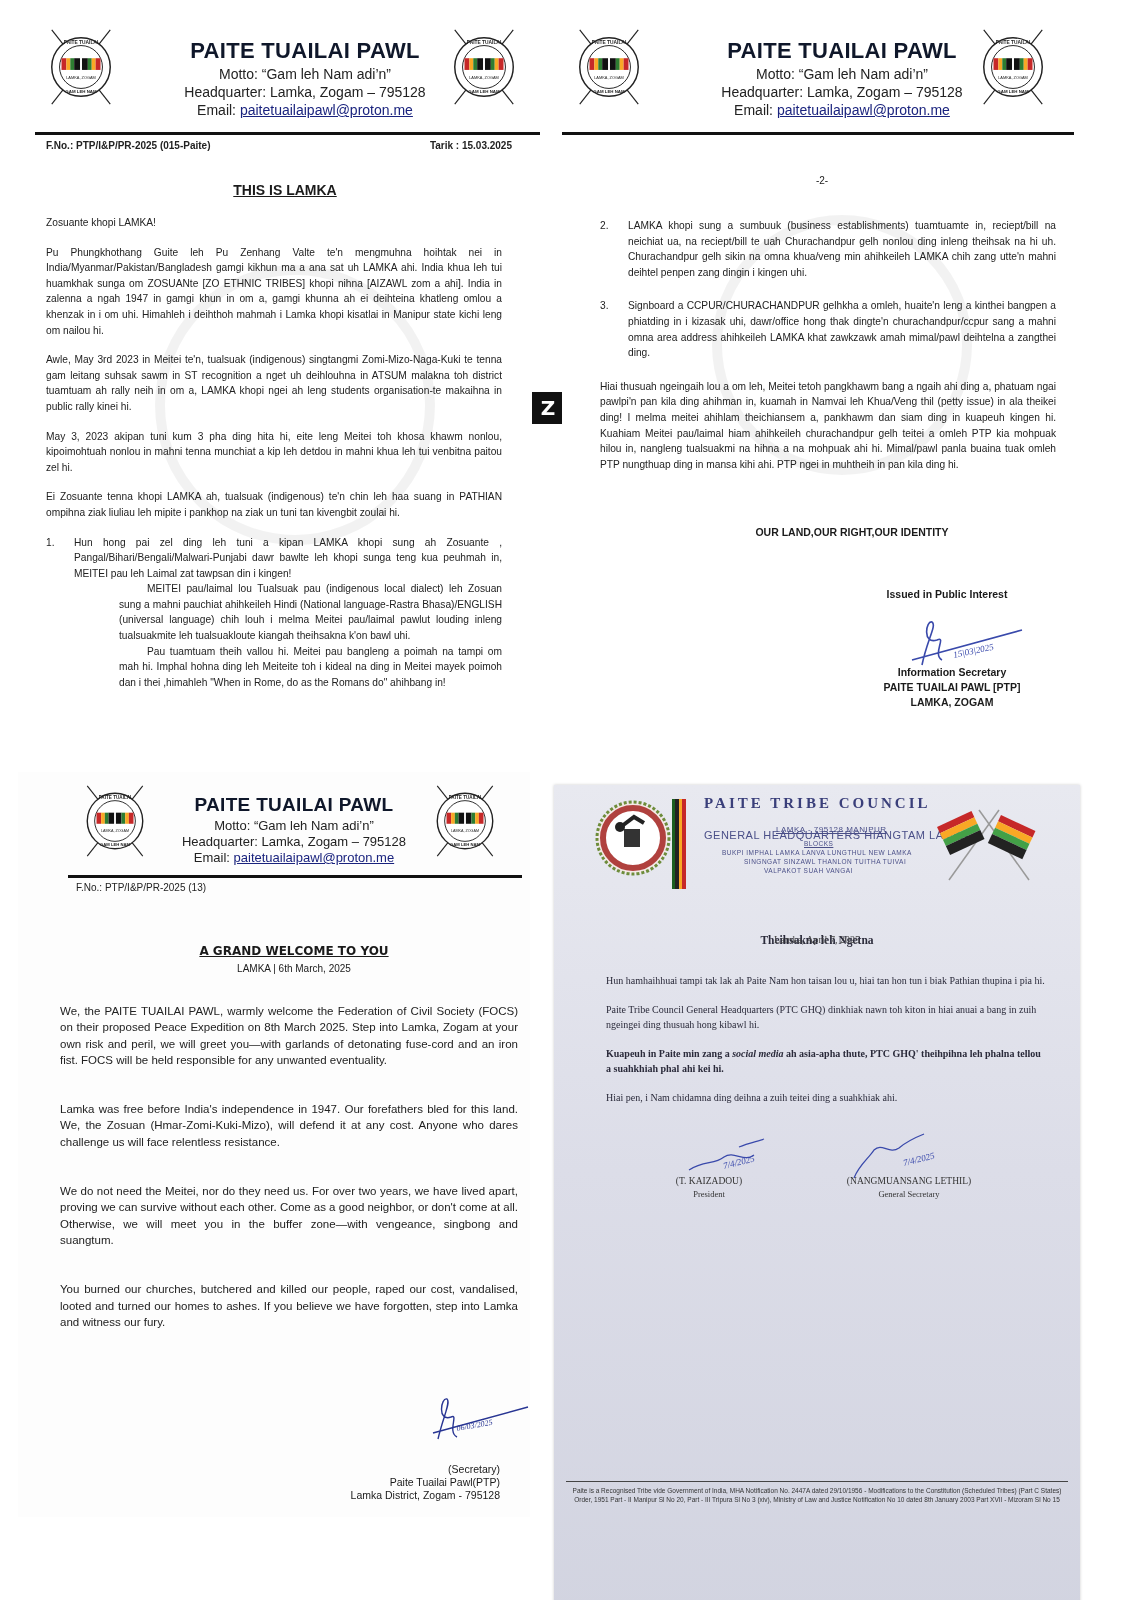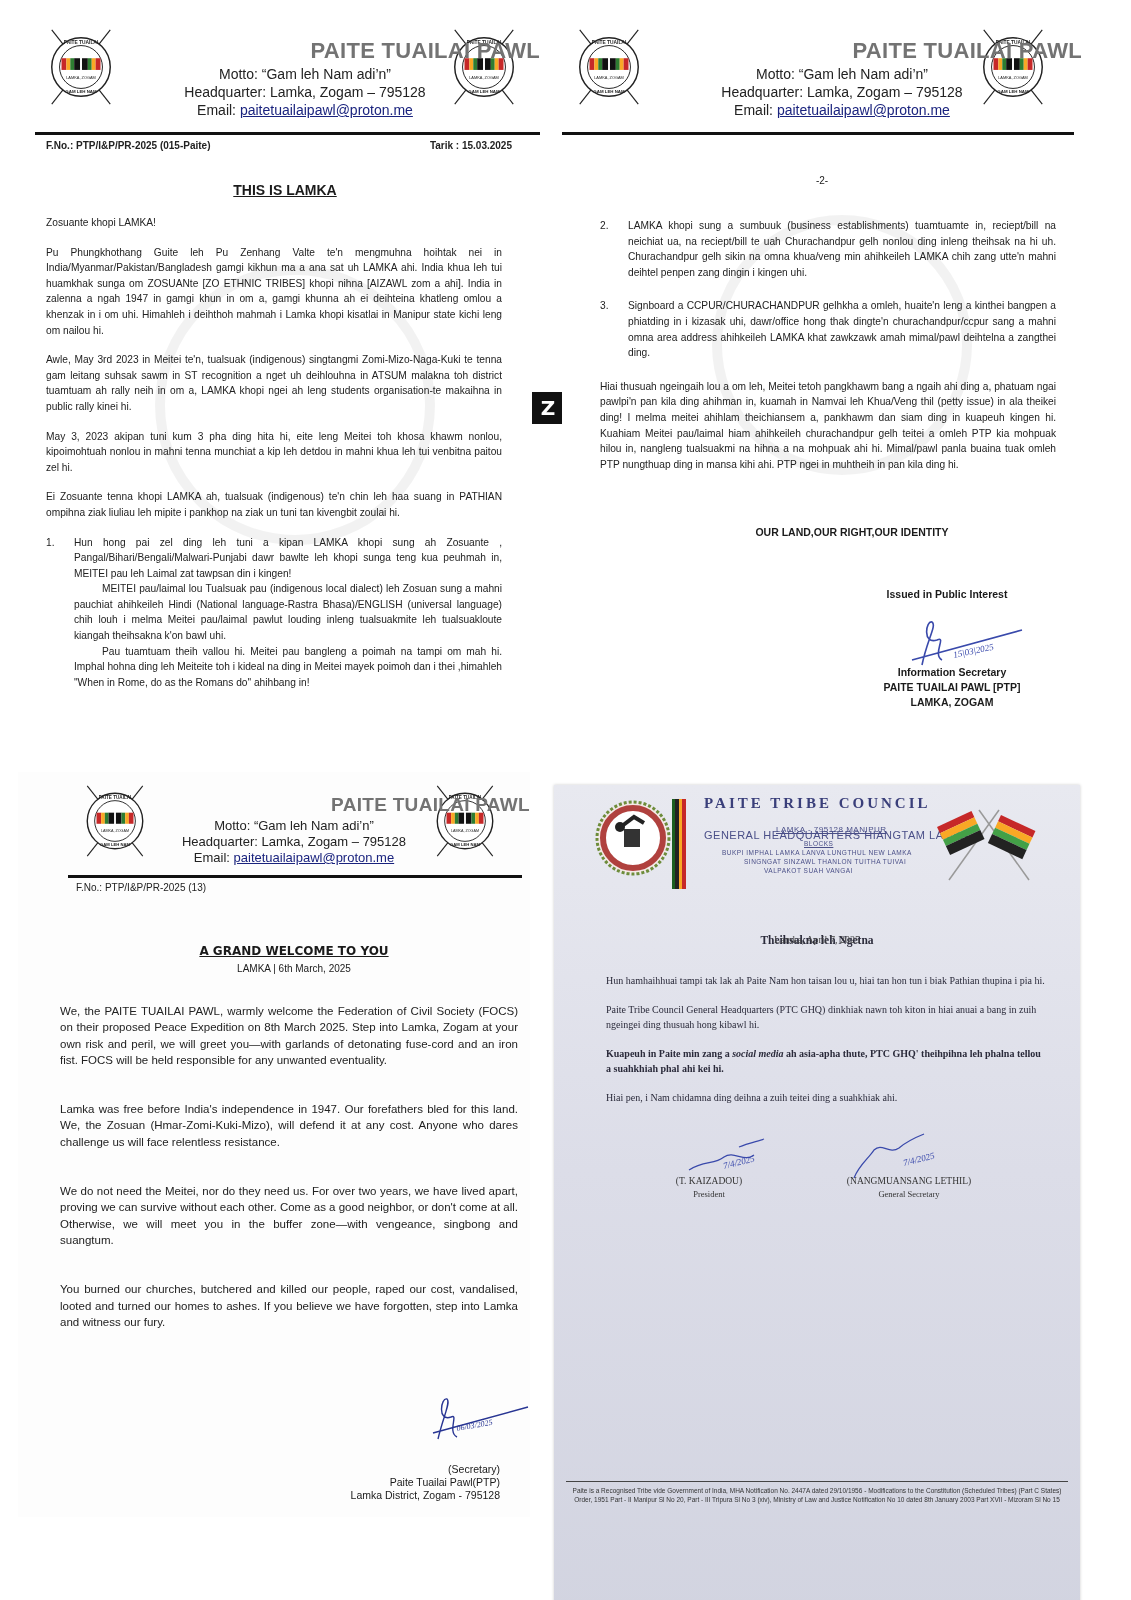--- a/index.html
+++ b/index.html
@@ -1,30 +1,30 @@
 <!DOCTYPE html>
 <html><head>
 <meta charset="utf-8">
 <style>
   html,body{margin:0;padding:0;}
   body{width:1131px;height:1600px;background:#ffffff;position:relative;overflow:hidden;font-family:"Liberation Sans",sans-serif;color:#1a1a1a;}
   .panel{position:absolute;background:#fff;overflow:hidden;}
   .logo{position:absolute;width:78px;height:78px;}
-  .org-title{position:absolute;left:0;right:0;text-align:right;font-weight:bold;font-size:22px;letter-spacing:0.3px;color:#737373;}
+  .org-title{position:absolute;left:0;right:0;text-align:center;font-weight:bold;font-size:22px;letter-spacing:0.3px;color:#0f172a;}
   .hdr-line{position:absolute;left:0;right:0;text-align:center;font-size:14px;color:#222;}
   .email{color:#1a237e;text-decoration:underline;}
   .rule{position:absolute;height:3px;background:#111;}
   .fno{position:absolute;font-size:10px;font-weight:bold;color:#222;}
   .doc-title{position:absolute;left:0;right:0;text-align:center;font-weight:bold;text-decoration:underline;font-size:14px;}
   .body-text{position:absolute;font-size:10.2px;line-height:15.6px;text-align:justify;color:#222;}
   .body-text p{margin:0 0 14px 0;}
   .num-item{display:flex;margin-bottom:14px;}
   .num-item .n{width:28px;flex:none;}
   .num-item .t{flex:1;}
-  .indent{text-indent:28px;display:block;}
+  .indent{text-indent:28px;display:block;margin-left:45px;}
   .center-b{position:absolute;left:0;right:0;text-align:center;font-weight:bold;font-size:10.5px;}
   .sig-block{position:absolute;text-align:center;font-size:10.5px;line-height:15px;}
   .sig{position:absolute;}
   .watermark{position:absolute;border-radius:50%;border:10px solid rgba(0,0,0,0.05);}
   .z-badge{position:absolute;left:532px;top:392px;width:32px;height:32px;background:#111;color:#fff;font-weight:bold;font-size:20px;display:flex;align-items:center;justify-content:center;font-family:"DejaVu Sans",sans-serif;}
   .arial-text{position:absolute;font-size:11.5px;line-height:16.3px;text-align:justify;color:#222;}
   .arial-text p{margin:0 0 33px 0;}
   
   .photo{position:absolute;left:554px;top:785px;width:526px;height:964px;background:linear-gradient(180deg,#e8e9f0 0%,#dcdde8 40%,#cfd1de 100%);box-shadow:0 0 3px rgba(0,0,0,0.2);}
   .ptc-title{position:absolute;left:150px;top:10px;font-family:"Liberation Serif",serif;font-weight:bold;font-size:15px;letter-spacing:3px;color:#3a3f7a;}

